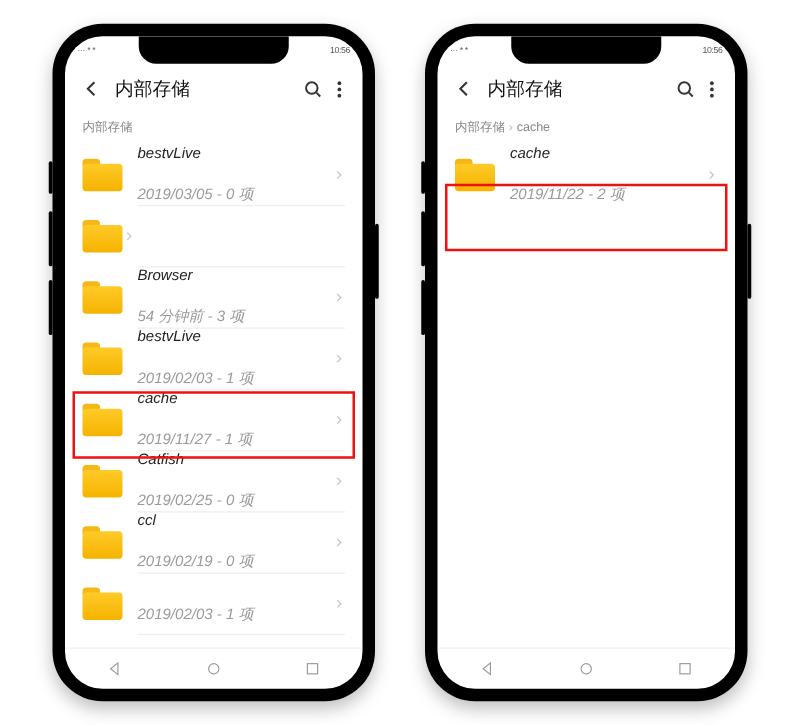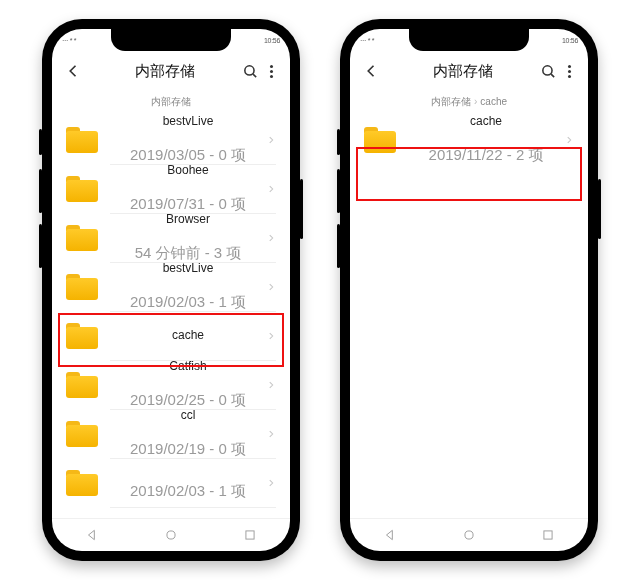--- a/index.html
+++ b/index.html
@@ -1,16 +1,16 @@
 <!DOCTYPE html>
 <html><head>
 <meta charset="utf-8">
 <style>
   html,body{margin:0;padding:0;background:#fff;font-family:-apple-system,"PingFang SC","Segoe UI",Arial,sans-serif;}
-  .stage{width:640px;height:580px;background:#fff;position:relative;display:flex;justify-content:center;align-items:center;gap:40px;text-align:center;}
+  .stage{width:640px;height:580px;background:#fff;position:relative;display:flex;justify-content:center;align-items:center;gap:40px;}
   .phone{width:258px;height:542px;background:#000;border-radius:40px;position:relative;box-shadow:0 6px 14px rgba(0,0,0,0.25);padding:10px;box-sizing:border-box;}
   .side-btn{position:absolute;background:#000;border-radius:2px;}
   .sb-l1{left:-3px;top:110px;width:3px;height:26px;}
   .sb-l2{left:-3px;top:150px;width:3px;height:44px;}
   .sb-l3{left:-3px;top:205px;width:3px;height:44px;}
   .sb-r{right:-3px;top:160px;width:3px;height:60px;}
   .screen{width:100%;height:100%;background:#fff;border-radius:30px;overflow:hidden;position:relative;}
   .screen-inner{position:absolute;left:0;top:0;right:0;bottom:0;display:flex;flex-direction:column;}
   .notch{position:absolute;top:0;left:50%;transform:translateX(-50%);width:120px;height:22px;background:#000;border-bottom-left-radius:14px;border-bottom-right-radius:14px;z-index:10;}
   .statusbar{height:22px;font-size:7px;color:#555;display:flex;justify-content:space-between;align-items:center;padding:0 10px;flex-shrink:0;}
@@ -24,23 +24,23 @@
   .more-dots{display:flex;flex-direction:column;gap:2px;}
   .more-dots span{width:3px;height:3px;background:#333;border-radius:50%;}
   .crumbs{padding:4px 14px 6px 14px;font-size:10px;color:#888;flex-shrink:0;}
   .crumb-sep{margin:0 3px;color:#bbb;}
   .list{flex:1;overflow:hidden;position:relative;}
   .row{display:flex;align-items:center;height:49px;padding:0 14px;position:relative;}
   .row:not(:first-child)::before{content:"";position:absolute;left:58px;right:14px;top:0;border-top:1px solid #eee;}
   .folder{width:32px;height:26px;position:relative;flex-shrink:0;}
   .folder-tab{position:absolute;left:0;top:0;width:14px;height:6px;background:#f5b817;border-top-left-radius:3px;border-top-right-radius:3px;}
   .folder-body{position:absolute;left:0;top:4px;right:0;bottom:0;background:linear-gradient(#ffca28,#f5b300);border-radius:3px;}
-  .row-text{flex:1;padding-left:12px;min-width:0;}
+  .row-text{flex:1;padding-left:12px;min-width:0;font-style:italic;}
   .row-name{font-size:12px;color:#222;line-height:1.2;white-space:nowrap;overflow:hidden;text-overflow:ellipsis;}
-  .row-meta{font-size:15px;color:#9a9a9a;margin-top:18px;}
+  .row-meta{font-size:12px;color:#9a9a9a;margin-top:18px;}
   .chev{color:#c6c6c6;flex-shrink:0;}
   .navbar{height:32px;display:flex;justify-content:space-around;align-items:center;color:#9a9a9a;flex-shrink:0;border-top:1px solid #f0f0f0;}
   .highlight{position:absolute;border:2px solid #e11;pointer-events:none;z-index:5;}
   .hl-left{left:6px;right:6px;top:284px;height:50px;}
   .hl-right{left:6px;right:6px;top:118px;height:50px;}
   svg{display:block;}
 </style>
 </head>
 <body>
 
@@ -96,24 +96,20 @@
               </div>
               <svg class="chev" width="10" height="10" viewBox="0 0 24 24" fill="none" stroke="#c6c6c6" stroke-width="2.5">
                 <path d="M9 5l7 7-7 7"></path>
               </svg>
             </div>
             <div class="row">
               <div class="folder">
                 <div class="folder-tab"></div>
                 <div class="folder-body"></div>
               </div>
-              <div class="row-text">
-                <div class="row-name">Boohee</div>
-                <div class="row-meta">2019/07/31 - 0 项</div>
-              </div>
               <svg class="chev" width="10" height="10" viewBox="0 0 24 24" fill="none" stroke="#c6c6c6" stroke-width="2.5">
                 <path d="M9 5l7 7-7 7"></path>
               </svg>
             </div>
             <div class="row">
               <div class="folder">
                 <div class="folder-tab"></div>
                 <div class="folder-body"></div>
               </div>
               <div class="row-text">
@@ -137,20 +133,21 @@
                 <path d="M9 5l7 7-7 7"></path>
               </svg>
             </div>
             <div class="row">
               <div class="folder">
                 <div class="folder-tab"></div>
                 <div class="folder-body"></div>
               </div>
               <div class="row-text">
                 <div class="row-name">cache</div>
+                <div class="row-meta">2019/11/27 - 1 项</div>
               </div>
               <svg class="chev" width="10" height="10" viewBox="0 0 24 24" fill="none" stroke="#c6c6c6" stroke-width="2.5">
                 <path d="M9 5l7 7-7 7"></path>
               </svg>
             </div>
             <div class="row">
               <div class="folder">
                 <div class="folder-tab"></div>
                 <div class="folder-body"></div>
               </div>

